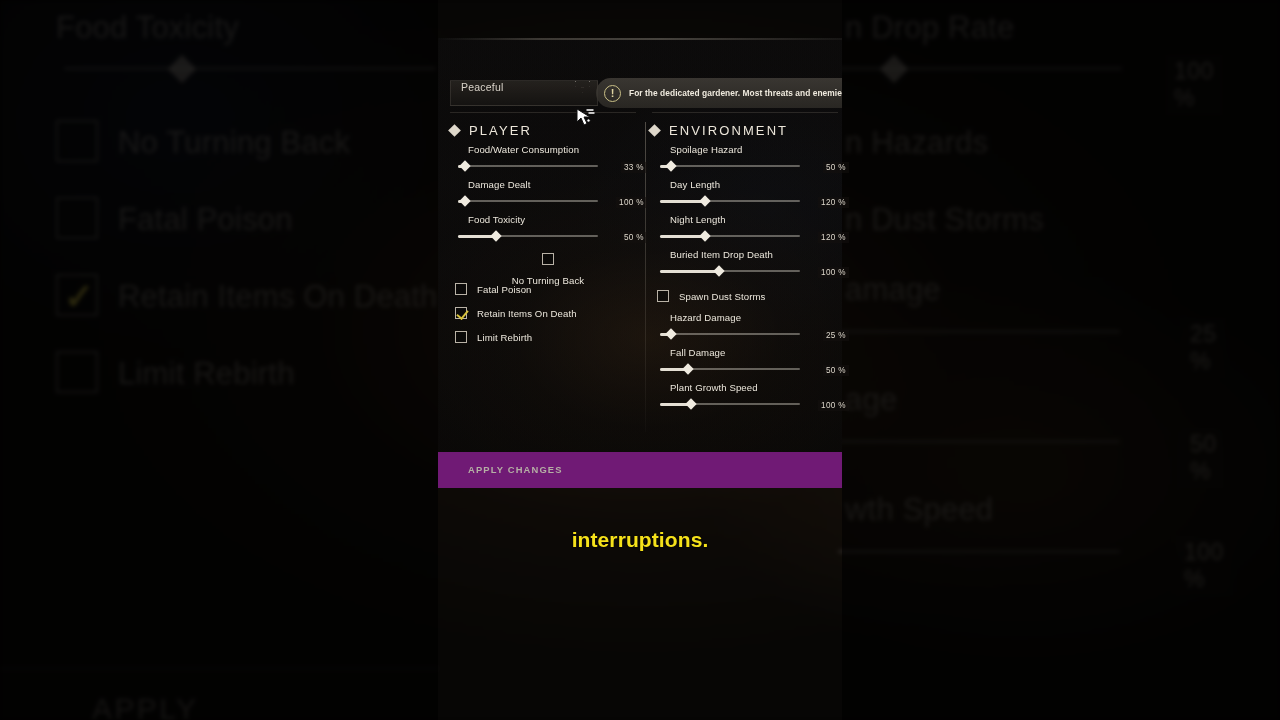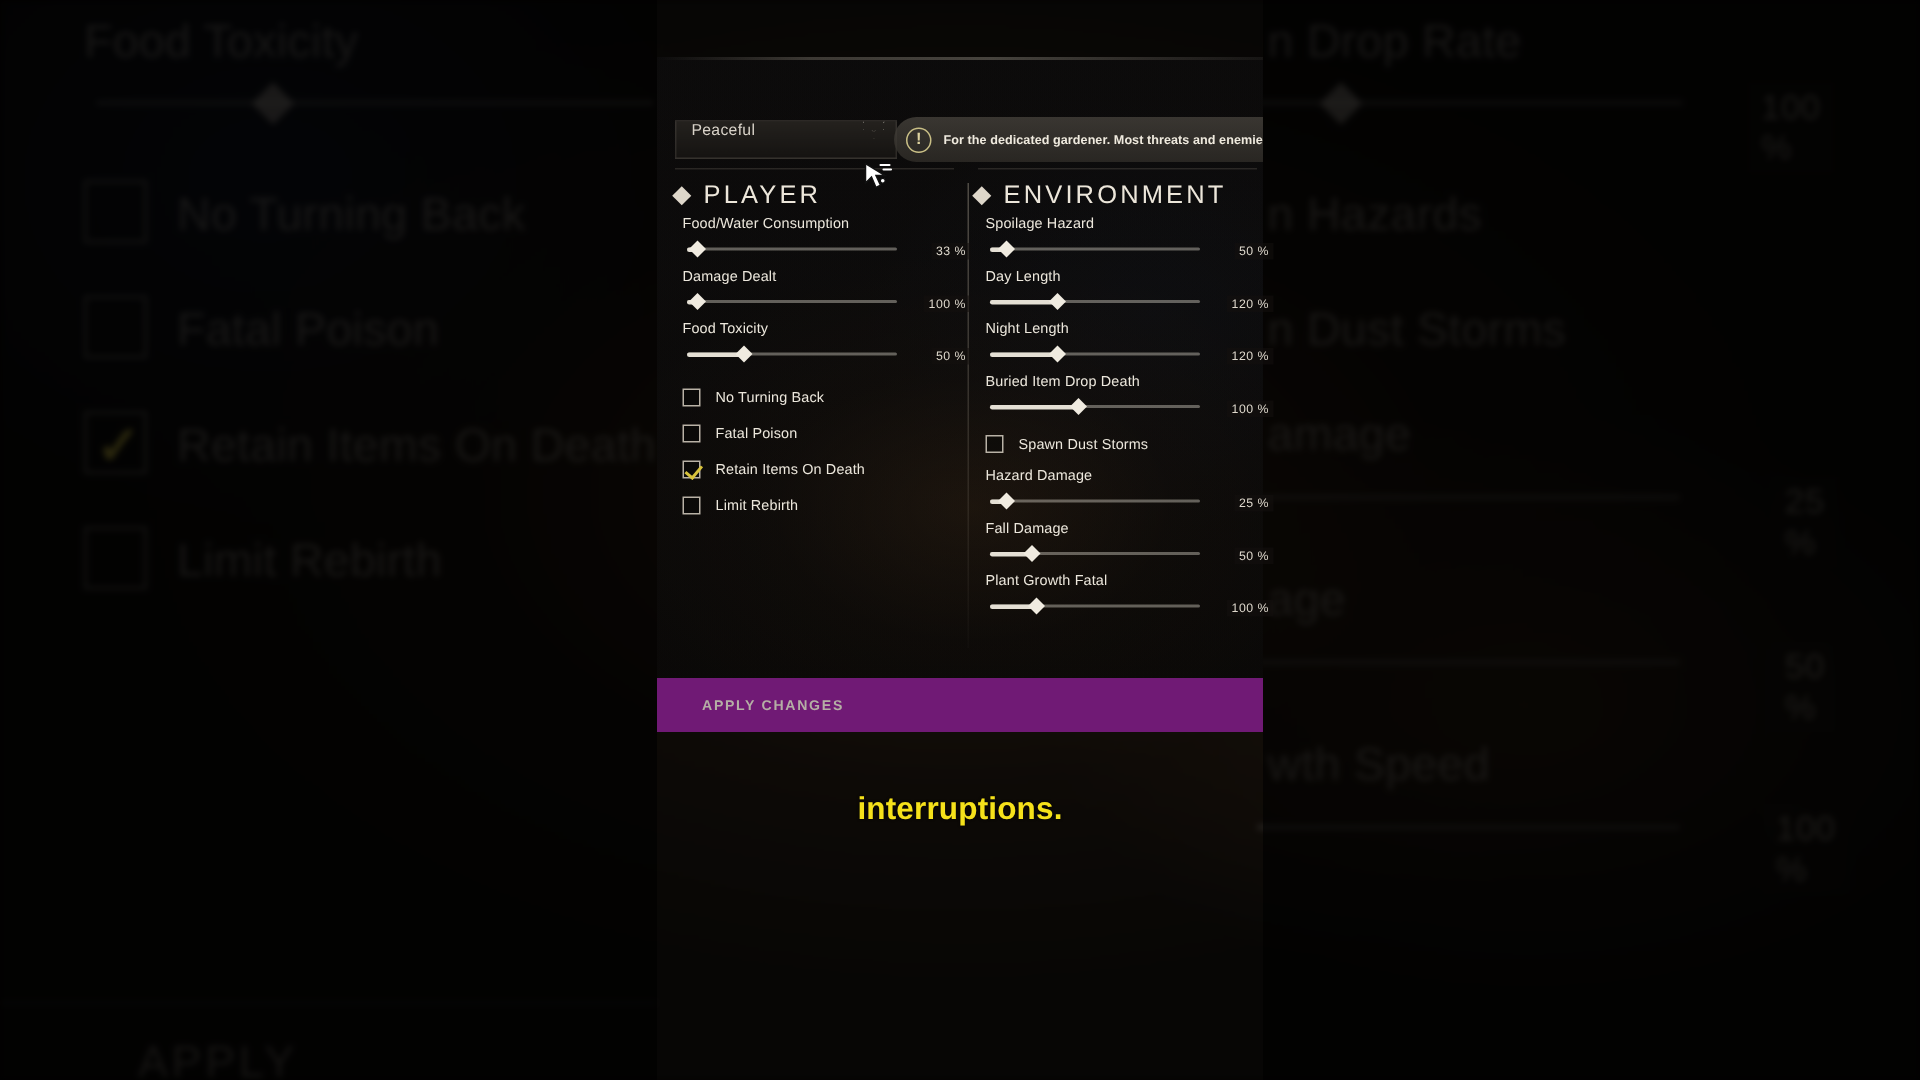--- a/index.html
+++ b/index.html
@@ -221,21 +221,21 @@
     gap: 10px;
     height: 18px;
   }
   .col-header .diamond-icon {
     width: 9px; height: 9px;
     background: #ded7ca;
     transform: rotate(45deg);
   }
   .col-header .ch-label {
     color: #ece6da;
-    font-size: 17px;
+    font-size: 13px;
     letter-spacing: 2.1px;
     font-weight: 400;
   }
 
   #player-header      { left: 450px; top: 121px; }
   #environment-header { left: 650px; top: 121px; }
 
   .header-rule {
     position: absolute;
     height: 1px;
@@ -251,21 +251,21 @@
 
   
   .col { position: absolute; width: 186px; }
   #player-col      { left: 455px; top: 144px; }
   #environment-col { left: 657px; top: 144px; }
 
   .row-slider { position: relative; height: 35px; }
 
   .row-slider .s-label {
     position: absolute;
-    left: 0; top: 0;
+    left: 13px; top: 0;
     color: #ece7dc;
     font-size: 9.6px;
     letter-spacing: 0.1px;
     white-space: nowrap;
     text-align: center;
   }
 
   .slider-wrap {
     position: absolute;
     left: 3px; top: 17px;
@@ -491,21 +491,21 @@
     <div class="row-slider">
       <span class="s-label">Food Toxicity</span>
       <span class="slider-wrap">
         <span class="slider-track"></span>
         <span class="slider-fill" style="width:38px;"></span>
         <span class="slider-thumb" style="left:38px;"></span>
       </span>
       <span class="s-value">50 %</span>
     </div>
 
-    <div class="row-check" style="margin-top:4px;">
+    <div class="row-check" style="margin-top:4px;flex-direction:column;">
       <span class="cb-box"></span>
       <span class="cb-label">No Turning Back</span>
     </div>
     <div class="row-check">
       <span class="cb-box"></span>
       <span class="cb-label">Fatal Poison</span>
     </div>
     <div class="row-check">
       <span class="cb-box checked"></span>
       <span class="cb-label">Retain Items On Death</span>
@@ -577,21 +577,21 @@
       <span class="s-label">Fall Damage</span>
       <span class="slider-wrap">
         <span class="slider-track"></span>
         <span class="slider-fill" style="width:28px;"></span>
         <span class="slider-thumb" style="left:28px;"></span>
       </span>
       <span class="s-value">50 %</span>
     </div>
 
     <div class="row-slider">
-      <span class="s-label">Plant Growth Fatal</span>
+      <span class="s-label">Plant Growth Speed</span>
       <span class="slider-wrap">
         <span class="slider-track"></span>
         <span class="slider-fill" style="width:31px;"></span>
         <span class="slider-thumb" style="left:31px;"></span>
       </span>
       <span class="s-value">100 %</span>
     </div>
   </div>
 
   <div id="bottom-bar">

